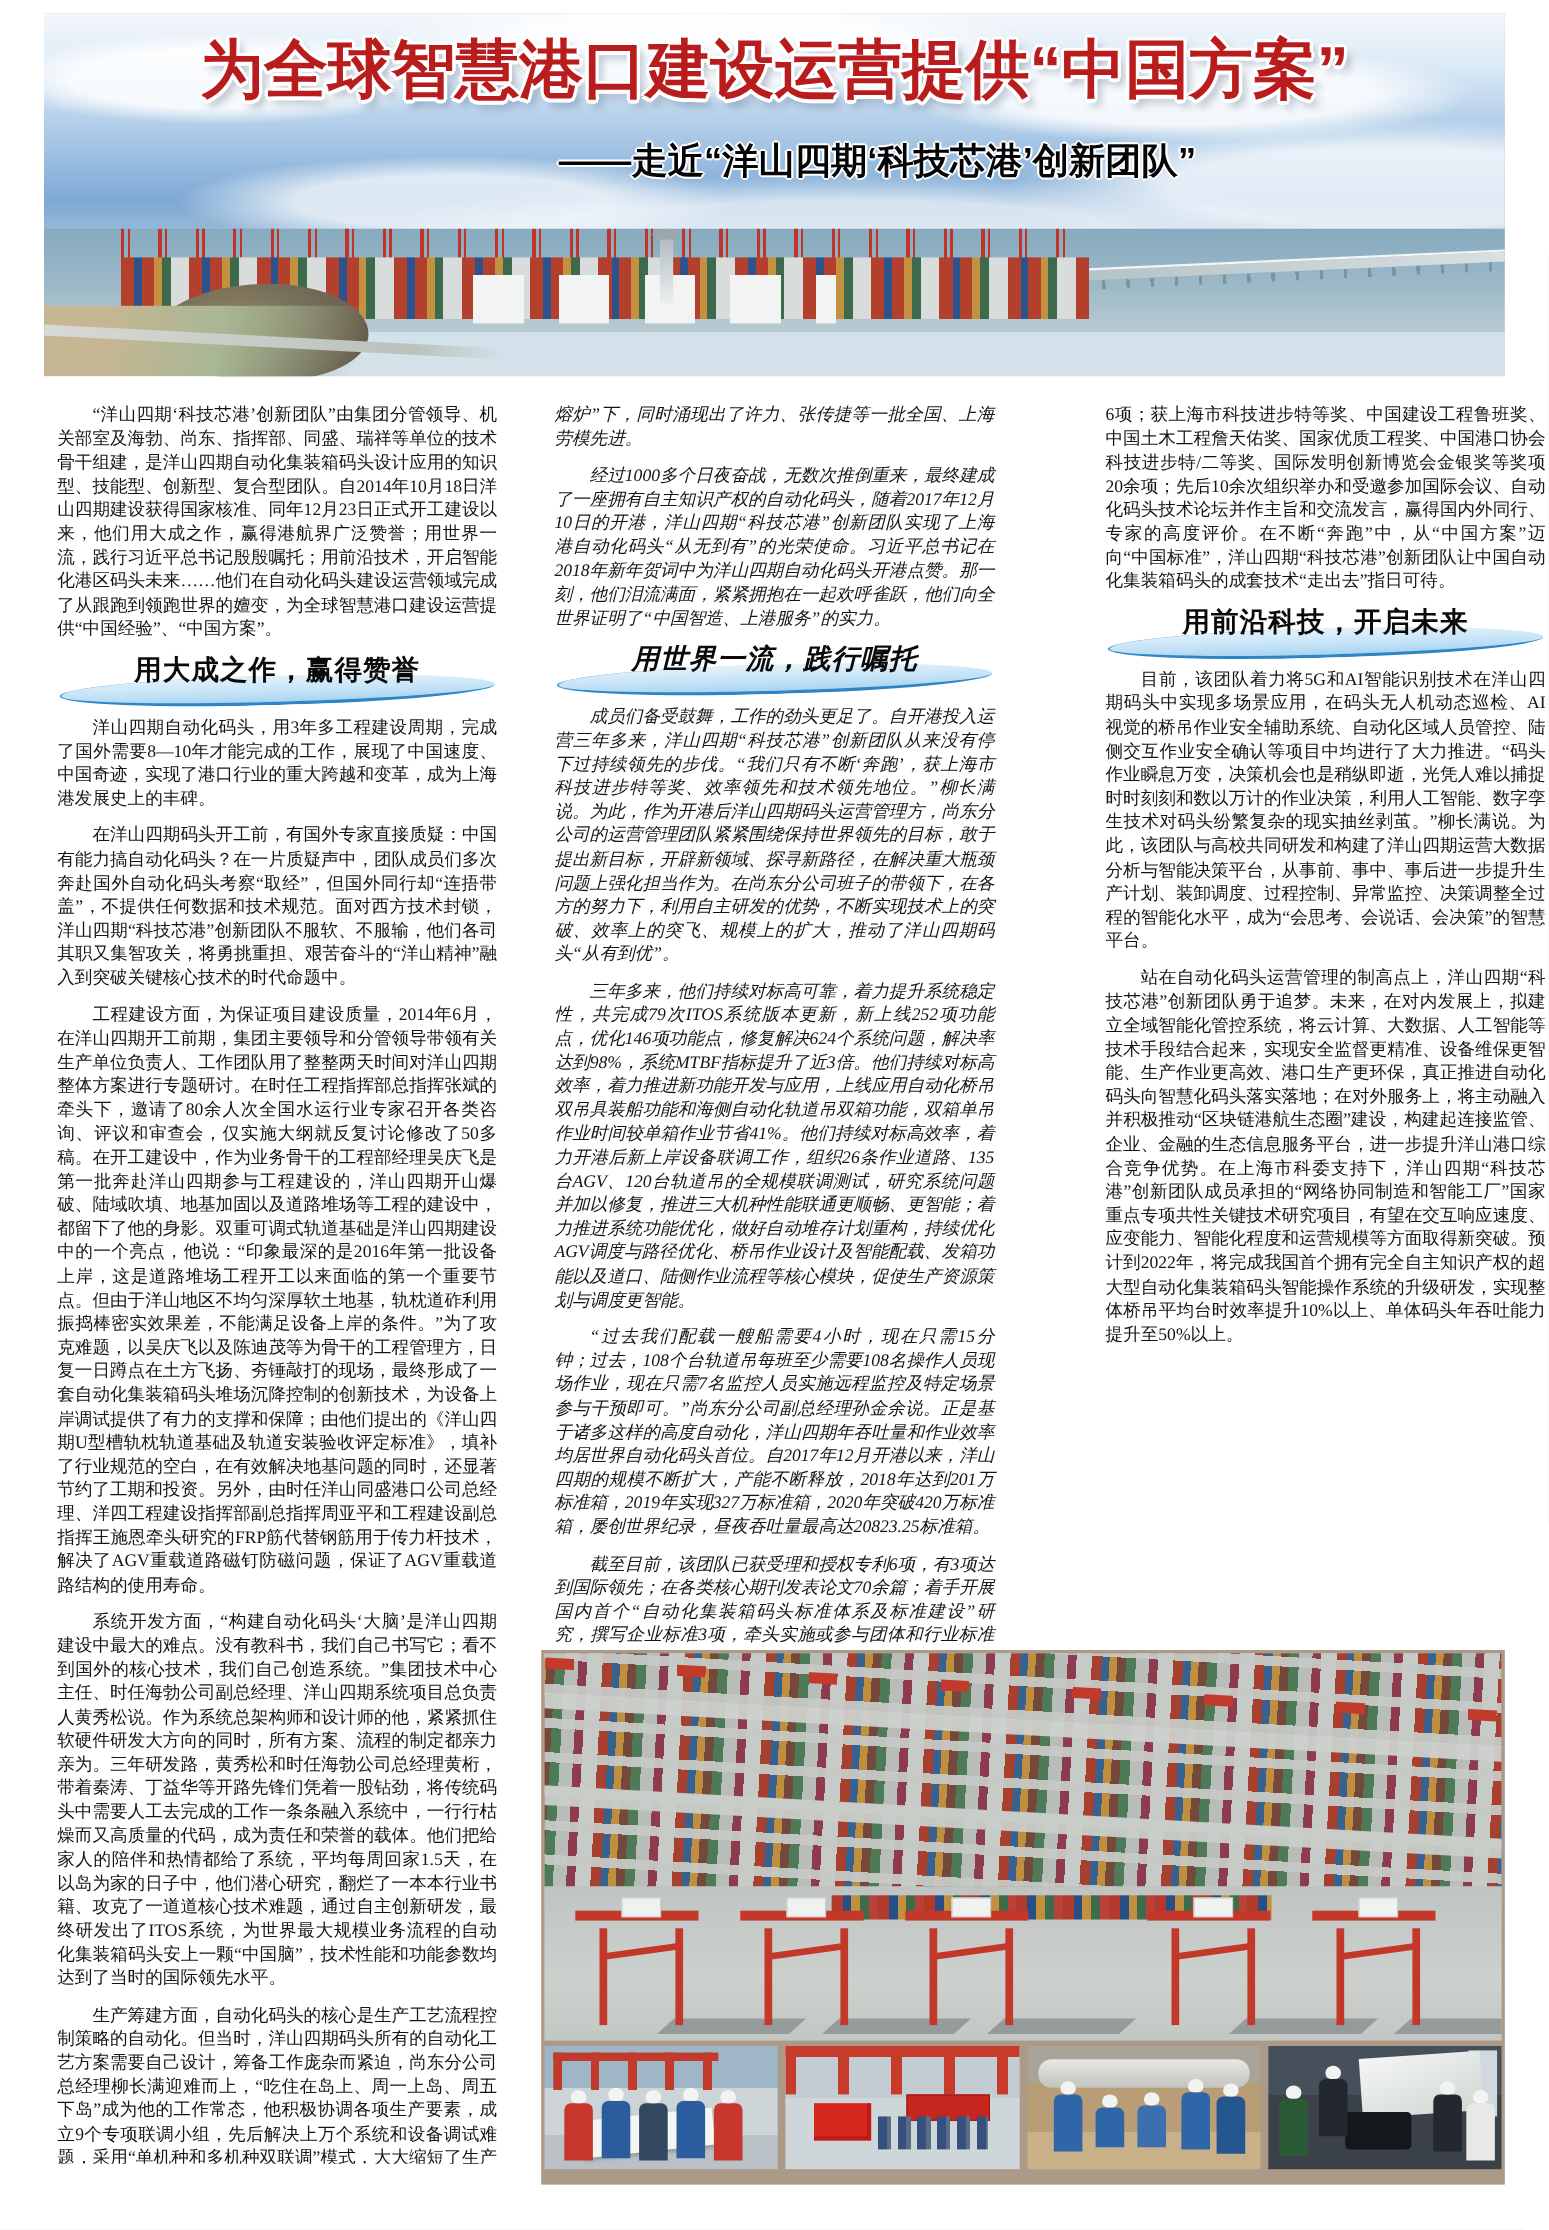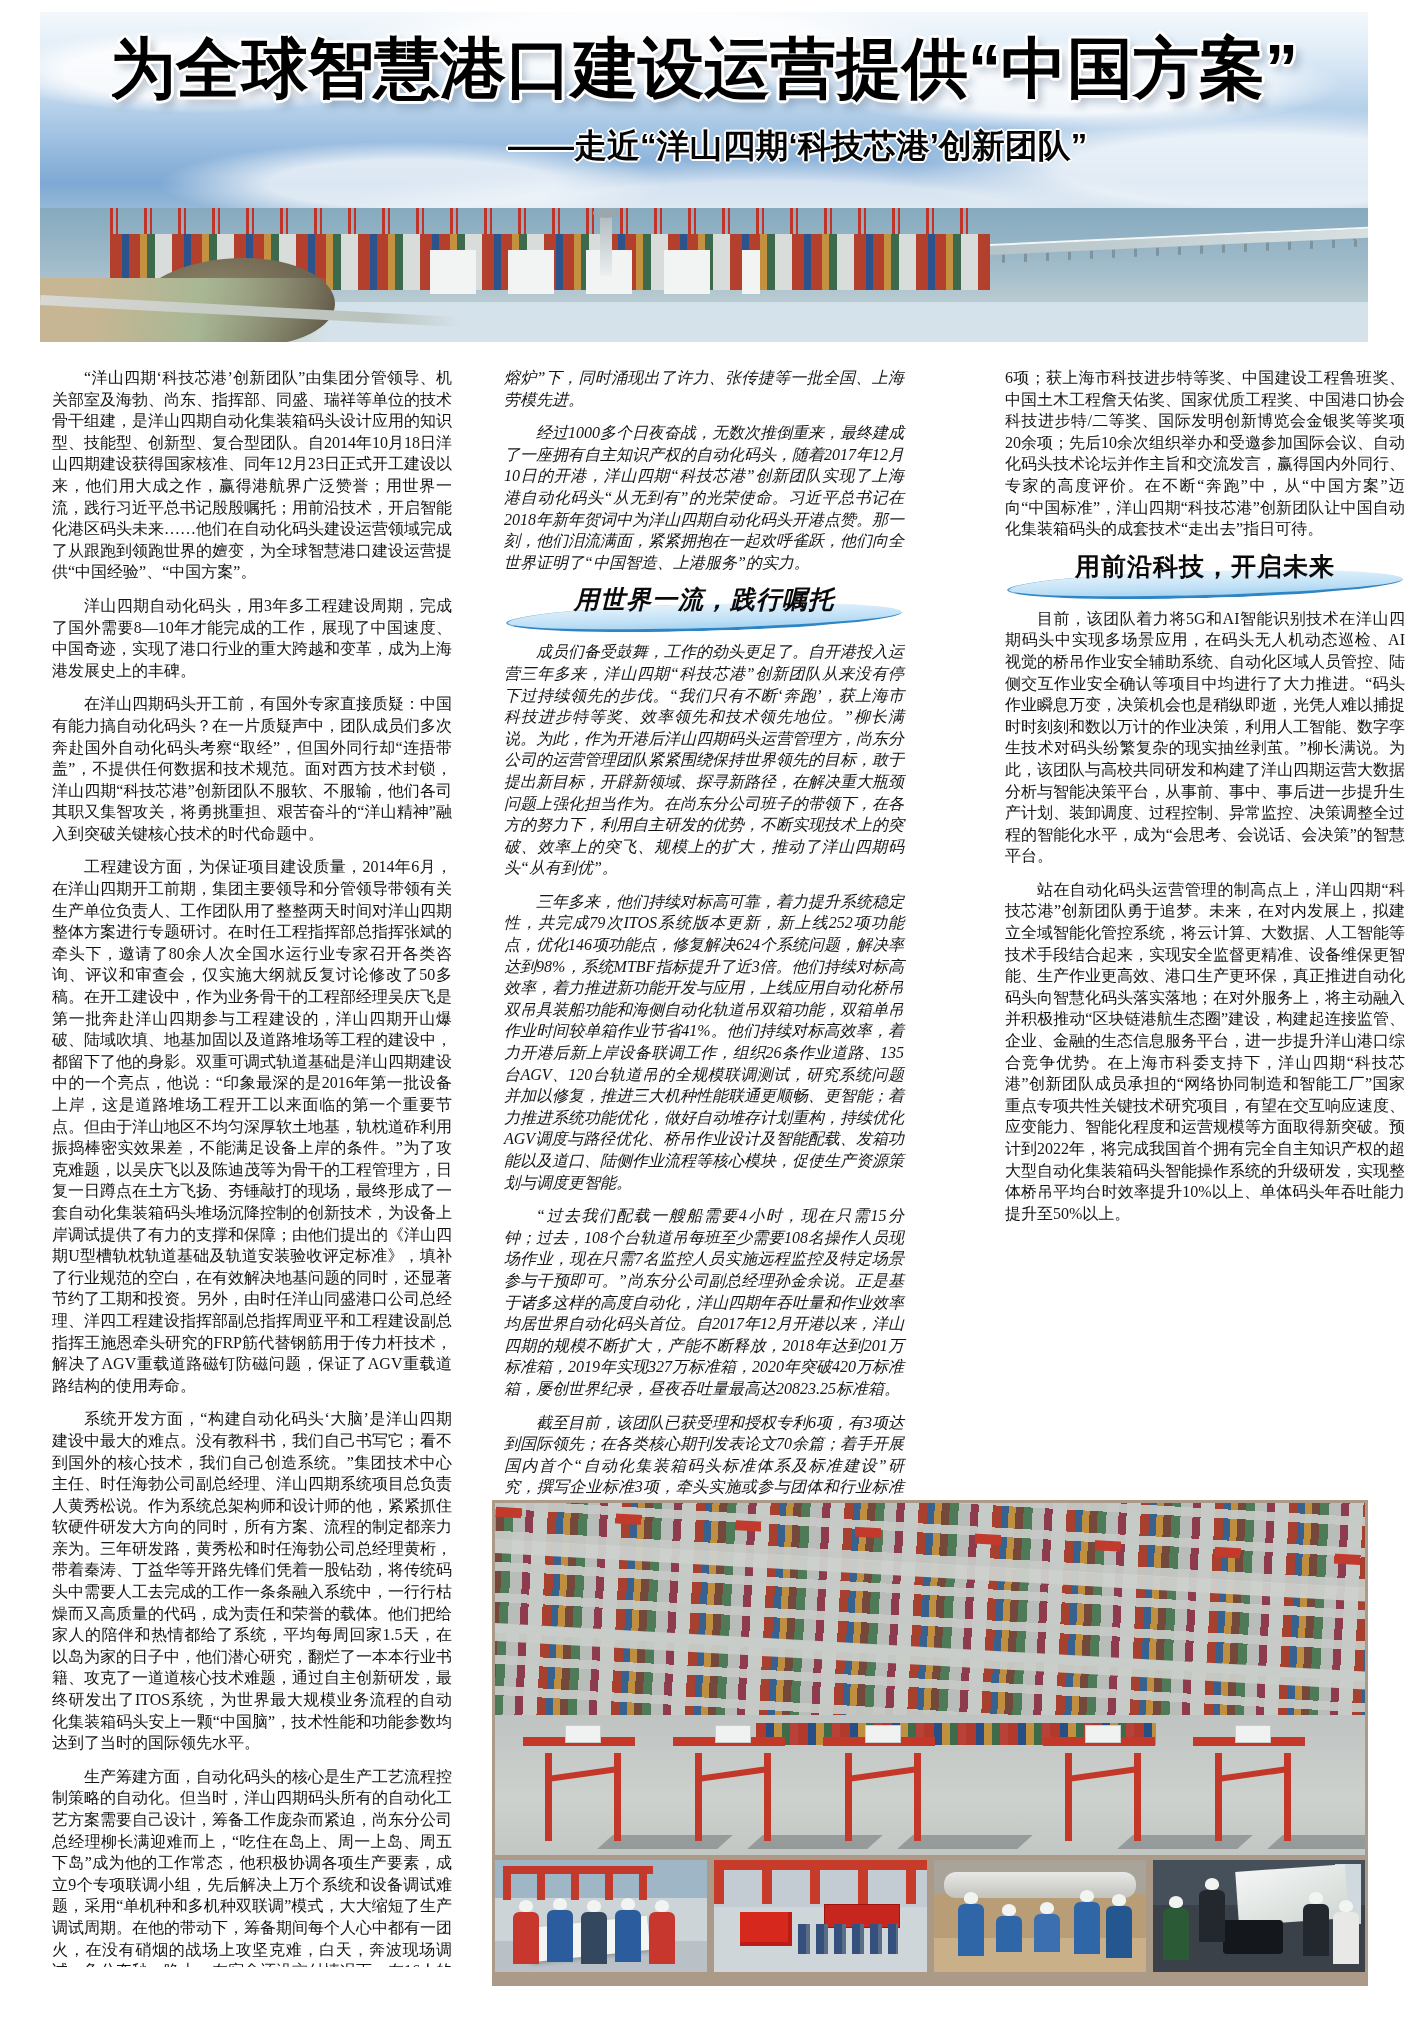--- a/index.html
+++ b/index.html
@@ -36,22 +36,22 @@
   .tower-top{position:absolute;left:553px;top:196px;width:26px;height:10px;background:#9aa7ac;border-radius:50%;}
   .island{position:absolute;left:95px;top:246px;width:200px;height:88px;
           background:radial-gradient(ellipse at 40% 35%,#8b8265 0%,#6f6753 55%,#57503f 100%);
           border-radius:55% 45% 42% 58%/62% 52% 48% 38%;}
   .shore{position:absolute;left:0;bottom:0;width:470px;height:64px;
          background:linear-gradient(98deg,#c7b693 12%,#a8b795 34%,rgba(168,183,149,0) 62%);}
   .coast-road{position:absolute;left:0;bottom:26px;width:420px;height:10px;transform:rotate(3deg);
          background:linear-gradient(90deg,#d8d8d4,#b9c2bb 80%,transparent);}
 
   .headline{position:absolute;left:0;right:0;top:22px;text-align:center;
-            font-family:"Liberation Sans","DejaVu Sans",sans-serif;font-weight:900;font-size:66px;line-height:1.05;
-            color:#000000;letter-spacing:0px;white-space:nowrap;
+            font-family:"Liberation Sans","DejaVu Sans",sans-serif;font-weight:900;font-size:58px;line-height:1.05;
+            color:#b91c1c;letter-spacing:0px;white-space:nowrap;
             text-shadow:3px 0 0 #fff,-3px 0 0 #fff,0 3px 0 #fff,0 -3px 0 #fff,2px 2px 0 #fff,-2px -2px 0 #fff,2px -2px 0 #fff,-2px 2px 0 #fff,5px 6px 8px rgba(30,50,80,.35);}
   .subhead{position:absolute;left:468px;top:112px;
             font-family:"Liberation Sans","DejaVu Sans",sans-serif;font-weight:900;font-size:33px;color:#050505;white-space:nowrap;
             text-shadow:2px 0 0 #fff,-2px 0 0 #fff,0 2px 0 #fff,0 -2px 0 #fff,1px 1px 0 #fff,-1px -1px 0 #fff,1px -1px 0 #fff,-1px 1px 0 #fff;}
 
   
   .col{position:absolute;top:355px;width:424px;overflow:hidden;
        font-size:16px;line-height:21.6px;text-align:justify;}
   .col-1{left:40px;height:1612px;}
   .col-2{left:492px;height:1140px;font-style:italic;}
@@ -132,20 +132,21 @@
     <div class="tower-top"></div>
     <div class="island"></div>
     <div class="shore"></div>
     <div class="coast-road"></div>
     <div class="headline">为全球智慧港口建设运营提供“中国方案”</div>
     <div class="subhead">——走近“洋山四期‘科技芯港’创新团队”</div>
   </div>
 
   <div class="col col-1">
       <p class="para">“洋山四期‘科技芯港’创新团队”由集团分管领导、机关部室及海勃、尚东、指挥部、同盛、瑞祥等单位的技术骨干组建，是洋山四期自动化集装箱码头设计应用的知识型、技能型、创新型、复合型团队。自2014年10月18日洋山四期建设获得国家核准、同年12月23日正式开工建设以来，他们用大成之作，赢得港航界广泛赞誉；用世界一流，践行习近平总书记殷殷嘱托；用前沿技术，开启智能化港区码头未来……他们在自动化码头建设运营领域完成了从跟跑到领跑世界的嬗变，为全球智慧港口建设运营提供“中国经验”、“中国方案”。</p>
+      <div class="shead"><span class="swoosh"></span><span class="shead-text">用大成之作，赢得赞誉</span></div>
       <p class="para">洋山四期自动化码头，用3年多工程建设周期，完成了国外需要8—10年才能完成的工作，展现了中国速度、中国奇迹，实现了港口行业的重大跨越和变革，成为上海港发展史上的丰碑。</p>
       <p class="para">在洋山四期码头开工前，有国外专家直接质疑：中国有能力搞自动化码头？在一片质疑声中，团队成员们多次奔赴国外自动化码头考察“取经”，但国外同行却“连捂带盖”，不提供任何数据和技术规范。面对西方技术封锁，洋山四期“科技芯港”创新团队不服软、不服输，他们各司其职又集智攻关，将勇挑重担、艰苦奋斗的“洋山精神”融入到突破关键核心技术的时代命题中。</p>
       <p class="para">工程建设方面，为保证项目建设质量，2014年6月，在洋山四期开工前期，集团主要领导和分管领导带领有关生产单位负责人、工作团队用了整整两天时间对洋山四期整体方案进行专题研讨。在时任工程指挥部总指挥张斌的牵头下，邀请了80余人次全国水运行业专家召开各类咨询、评议和审查会，仅实施大纲就反复讨论修改了50多稿。在开工建设中，作为业务骨干的工程部经理吴庆飞是第一批奔赴洋山四期参与工程建设的，洋山四期开山爆破、陆域吹填、地基加固以及道路堆场等工程的建设中，都留下了他的身影。双重可调式轨道基础是洋山四期建设中的一个亮点，他说：“印象最深的是2016年第一批设备上岸，这是道路堆场工程开工以来面临的第一个重要节点。但由于洋山地区不均匀深厚软土地基，轨枕道砟利用振捣棒密实效果差，不能满足设备上岸的条件。”为了攻克难题，以吴庆飞以及陈迪茂等为骨干的工程管理方，日复一日蹲点在土方飞扬、夯锤敲打的现场，最终形成了一套自动化集装箱码头堆场沉降控制的创新技术，为设备上岸调试提供了有力的支撑和保障；由他们提出的《洋山四期U型槽轨枕轨道基础及轨道安装验收评定标准》，填补了行业规范的空白，在有效解决地基问题的同时，还显著节约了工期和投资。另外，由时任洋山同盛港口公司总经理、洋四工程建设指挥部副总指挥周亚平和工程建设副总指挥王施恩牵头研究的FRP筋代替钢筋用于传力杆技术，解决了AGV重载道路磁钉防磁问题，保证了AGV重载道路结构的使用寿命。</p>
       <p class="para">系统开发方面，“构建自动化码头‘大脑’是洋山四期建设中最大的难点。没有教科书，我们自己书写它；看不到国外的核心技术，我们自己创造系统。”集团技术中心主任、时任海勃公司副总经理、洋山四期系统项目总负责人黄秀松说。作为系统总架构师和设计师的他，紧紧抓住软硬件研发大方向的同时，所有方案、流程的制定都亲力亲为。三年研发路，黄秀松和时任海勃公司总经理黄桁，带着秦涛、丁益华等开路先锋们凭着一股钻劲，将传统码头中需要人工去完成的工作一条条融入系统中，一行行枯燥而又高质量的代码，成为责任和荣誉的载体。他们把给家人的陪伴和热情都给了系统，平均每周回家1.5天，在以岛为家的日子中，他们潜心研究，翻烂了一本本行业书籍、攻克了一道道核心技术难题，通过自主创新研发，最终研发出了ITOS系统，为世界最大规模业务流程的自动化集装箱码头安上一颗“中国脑”，技术性能和功能参数均达到了当时的国际领先水平。</p>
       <p class="para">生产筹建方面，自动化码头的核心是生产工艺流程控制策略的自动化。但当时，洋山四期码头所有的自动化工艺方案需要自己设计，筹备工作庞杂而紧迫，尚东分公司总经理柳长满迎难而上，“吃住在岛上、周一上岛、周五下岛”成为他的工作常态，他积极协调各项生产要素，成立9个专项联调小组，先后解决上万个系统和设备调试难题，采用“单机种和多机种双联调”模式，大大缩短了生产调试周期。在他的带动下，筹备期间每个人心中都有一团火，在没有硝烟的战场上攻坚克难，白天，奔波现场调试，争分夺秒；晚上，在宿舍还没交付情况下，在16人的大通铺里席地而眠……最终，仅用8个月时间完成开港所需的3条作业网络全流程贯通，比国外同类型码头缩短近2年时间。在洋山四期“大</p>
     </div>
   <div class="col col-2">
       <p class="para ni">熔炉”下，同时涌现出了许力、张传捷等一批全国、上海劳模先进。</p>
       <p class="para">经过1000多个日夜奋战，无数次推倒重来，最终建成了一座拥有自主知识产权的自动化码头，随着2017年12月10日的开港，洋山四期“科技芯港”创新团队实现了上海港自动化码头“从无到有”的光荣使命。习近平总书记在2018年新年贺词中为洋山四期自动化码头开港点赞。那一刻，他们泪流满面，紧紧拥抱在一起欢呼雀跃，他们向全世界证明了“中国智造、上港服务”的实力。</p>
       <div class="shead"><span class="swoosh"></span><span class="shead-text">用世界一流，践行嘱托</span></div>

